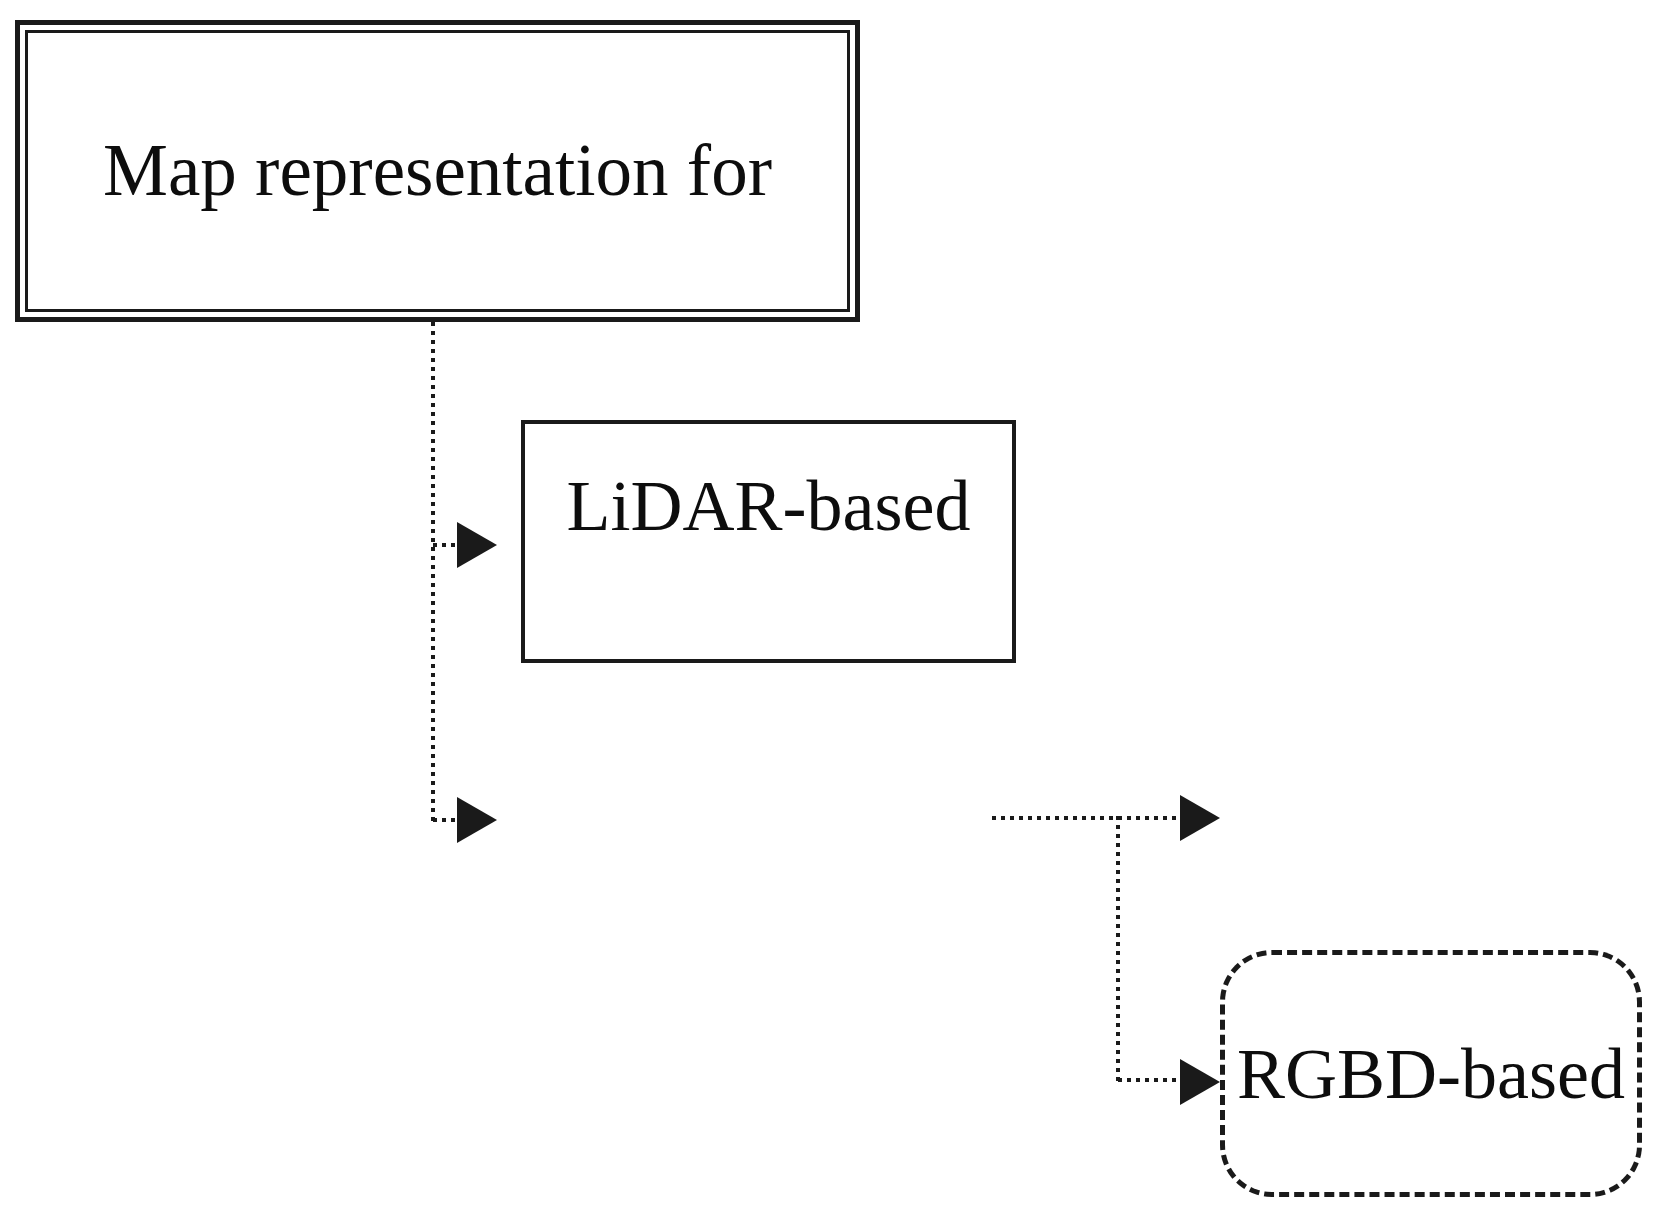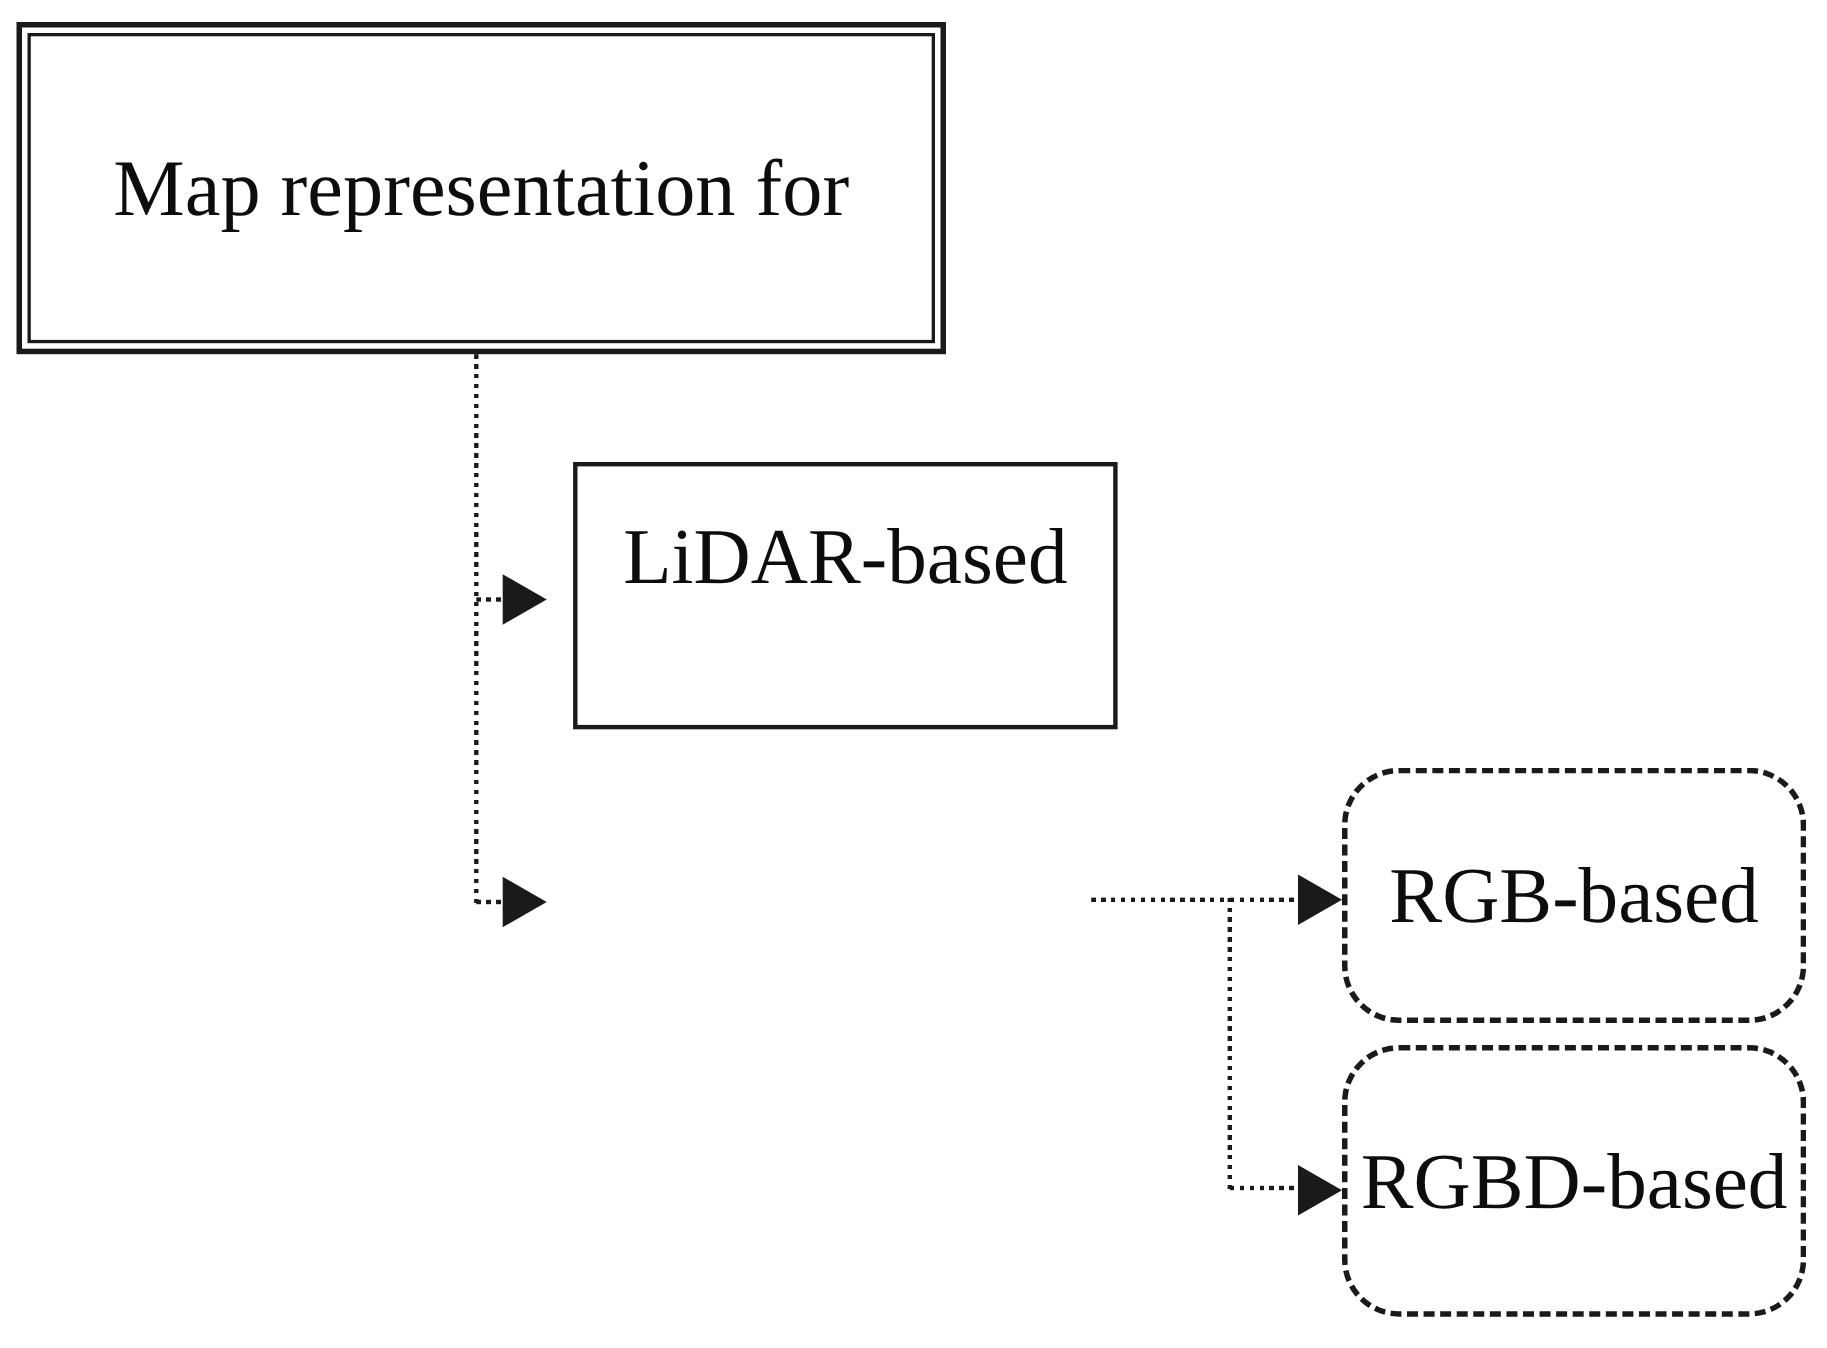--- a/index.html
+++ b/index.html
@@ -86,23 +86,20 @@
     <div class="root-inner">
       <span>Map representation for</span>
     </div>
   </div>
 
   <div class="node solid-node lidar">
     <span>LiDAR-based</span>
   </div>
 
 
-  <div class="node dashed-node rgb">
-    <span>RGB-based</span>
-  </div>
 
   <div class="node dashed-node rgbd">
     <span>RGBD-based</span>
   </div>
 
   <div class="dot-v v-root"></div>
   <div class="dot-h h-stub-lidar"></div>
   <div class="dot-h h-stub-vision"></div>
   <div class="dot-h h-vision-out"></div>
   <div class="dot-v v-branch"></div>

